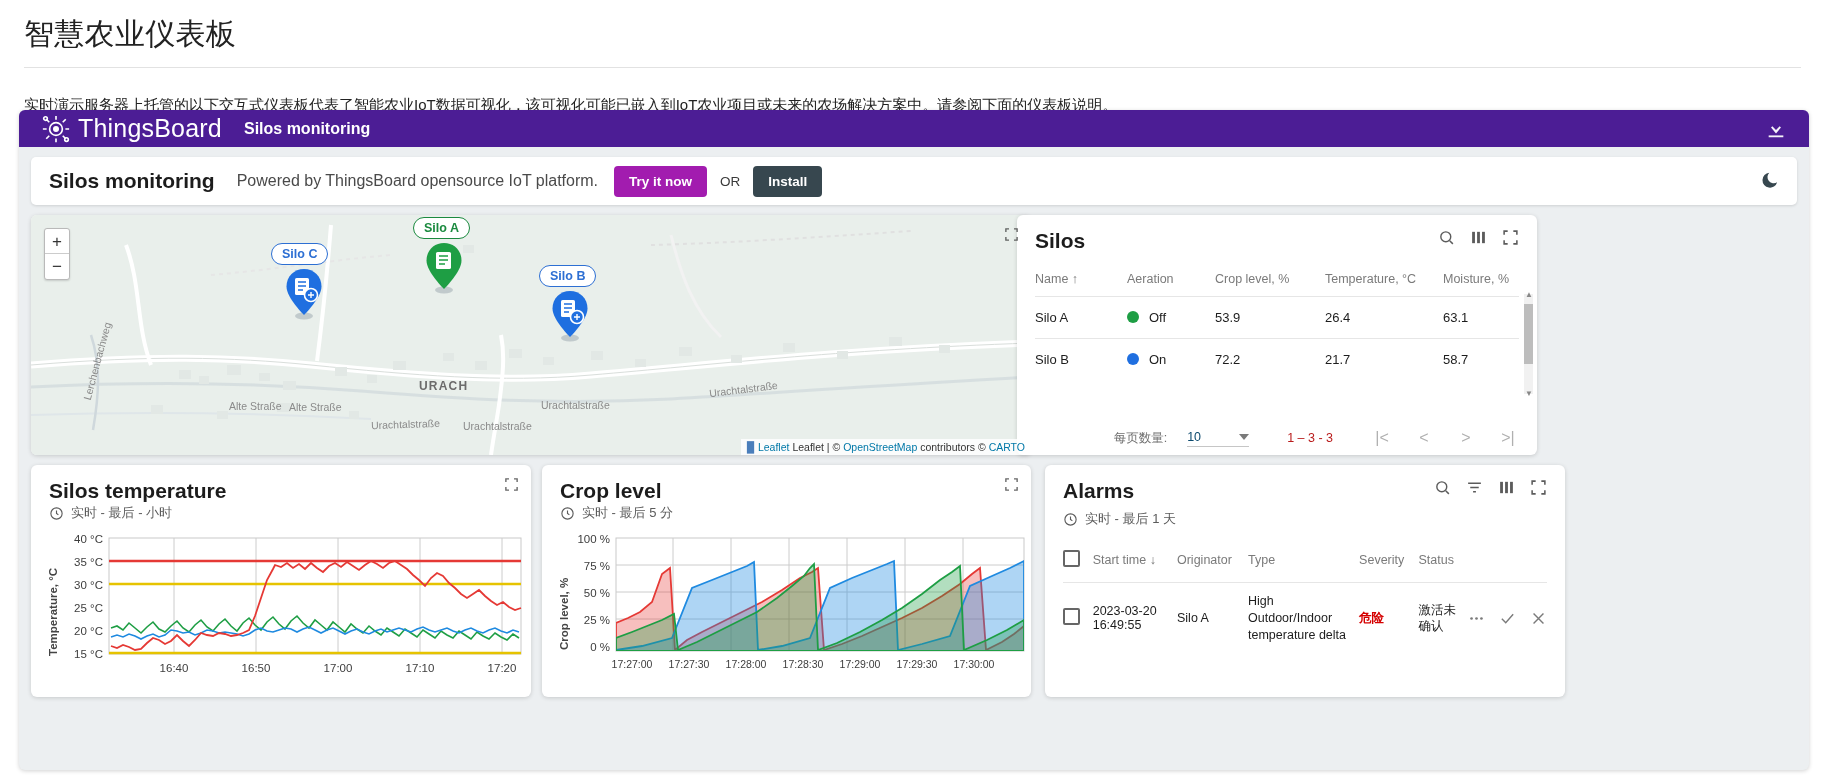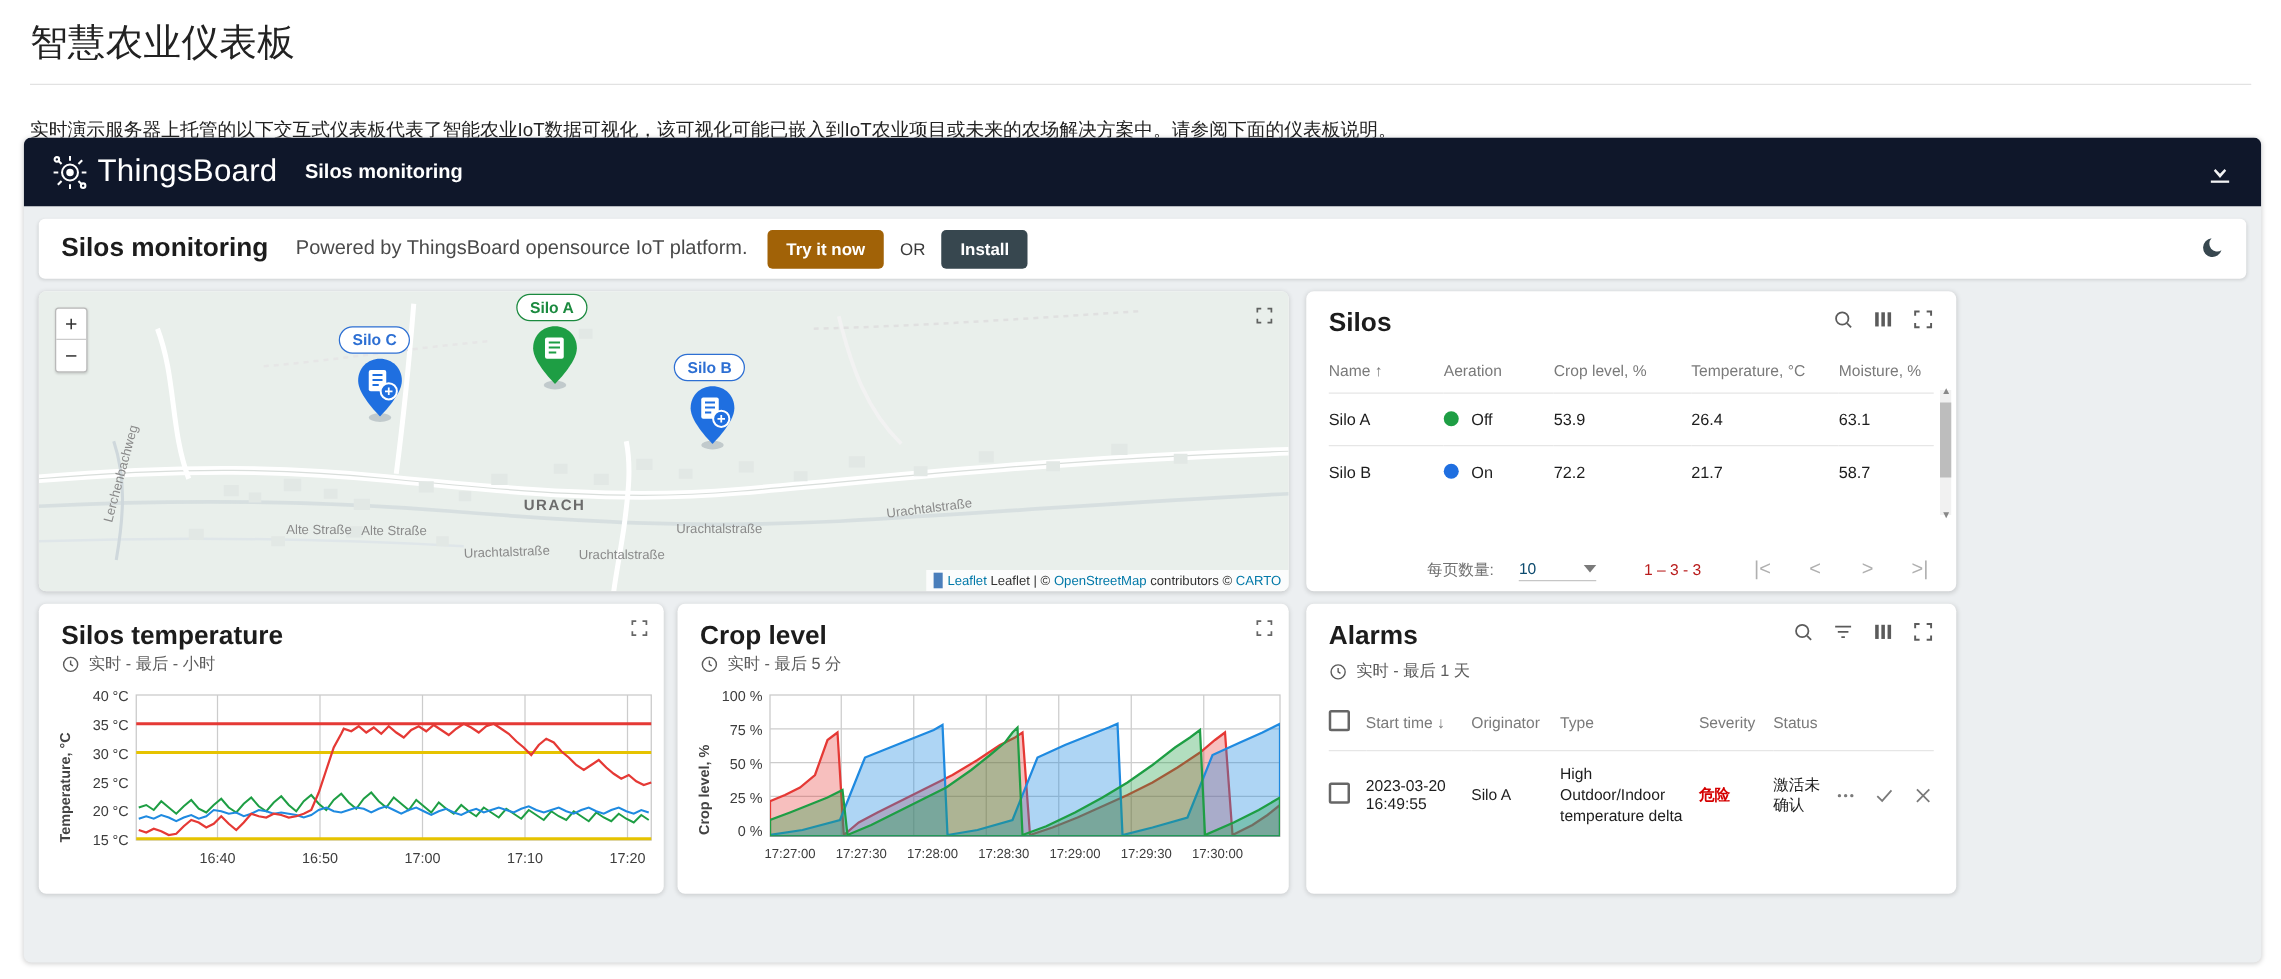--- a/index.html
+++ b/index.html
@@ -22,39 +22,39 @@
     font-size: 15px; color: #222; padding: 26px 24px 0 24px; line-height: 1.5;
   }
 
   
   .tb-shell {
     position: absolute; left: 19px; top: 110px; width: 1790px; height: 660px;
     background: #eceff1; border-radius: 6px; overflow: hidden;
     box-shadow: 0 1px 4px rgba(0,0,0,.18);
   }
   .tb-toolbar {
-    height: 55px; background: #0f172a; display: flex; align-items: center;
+    height: 37px; background: #4c1d95; display: flex; align-items: center;
     padding: 0 22px; color: #fff;
   }
   .tb-logo-mark { width: 30px; height: 30px; margin-right: 7px; flex: 0 0 auto; }
   .tb-logo-text { font-size: 25px; font-weight: 400; letter-spacing: .2px; }
   .tb-dash-name { font-size: 16px; font-weight: 700; margin-left: 22px; }
   .tb-toolbar-spacer { flex: 1 1 auto; }
   .dl-icon { width: 22px; height: 22px; opacity: .95; cursor: pointer; }
 
   
   .promo {
     margin: 10px 12px 0 12px; height: 48px; background: #fff; border-radius: 5px;
     display: flex; align-items: center; padding: 0 18px;
     box-shadow: 0 1px 3px rgba(0,0,0,.13);
   }
   .promo-title { font-size: 21px; font-weight: 700; color: #1c1c1c; }
   .promo-sub { font-size: 16px; color: #4a4a4a; margin-left: 22px; }
   .btn-primary {
-    margin-left: 16px; background: #a16207; color: #fff; border: none;
+    margin-left: 16px; background: #a21caf; color: #fff; border: none;
     border-radius: 4px; font-size: 13.5px; font-weight: 700; padding: 8px 15px;
     cursor: pointer; font-family: inherit;
   }
   .promo-or { font-size: 13.5px; color: #3a3a3a; margin: 0 13px; font-weight: 400;}
   .btn-dark {
     background: #37474f; color: #fff; border: none; border-radius: 4px;
     font-size: 13.5px; font-weight: 700; padding: 8px 15px; cursor: pointer;
     font-family: inherit;
   }
   .promo-spacer { flex: 1 1 auto; }
@@ -98,21 +98,21 @@
   .map-attr a { color: #0078a8; text-decoration: none; }
   .map-town {
     position: absolute; font-size: 12px; color: #6b6b6b; font-weight: 700;
     letter-spacing: 1.2px;
   }
   .map-street {
     position: absolute; font-size: 10.5px; color: #8a8a8a; white-space: nowrap;
   }
 
   
-  .card-silos { left: 1026px; top: 10px; width: 520px; height: 240px; }
+  .card-silos { left: 998px; top: 10px; width: 520px; height: 240px; }
   .card-head { padding: 14px 18px 0 18px; display: flex; align-items: flex-start;}
   .card-title { font-size: 21px; font-weight: 700; color: #1c1c1c; line-height: 1.1;}
   .head-actions { margin-left: auto; display: flex; gap: 15px; align-items: center; }
   .head-actions svg { width: 17px; height: 17px; cursor: pointer; opacity: .8; }
   table { width: 100%; border-collapse: collapse; }
   .tbl-wrap { padding: 0 18px; margin-top: 14px; position: relative; }
   th {
     text-align: left; font-size: 12.5px; color: #7a7a7a; font-weight: 400;
     padding: 6px 0 10px 0; white-space: nowrap;
   }

